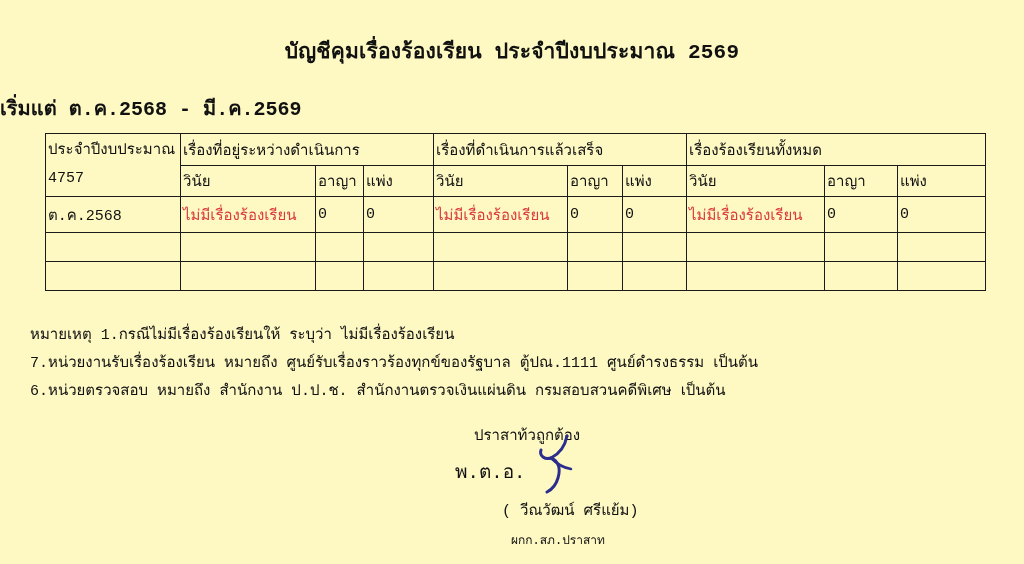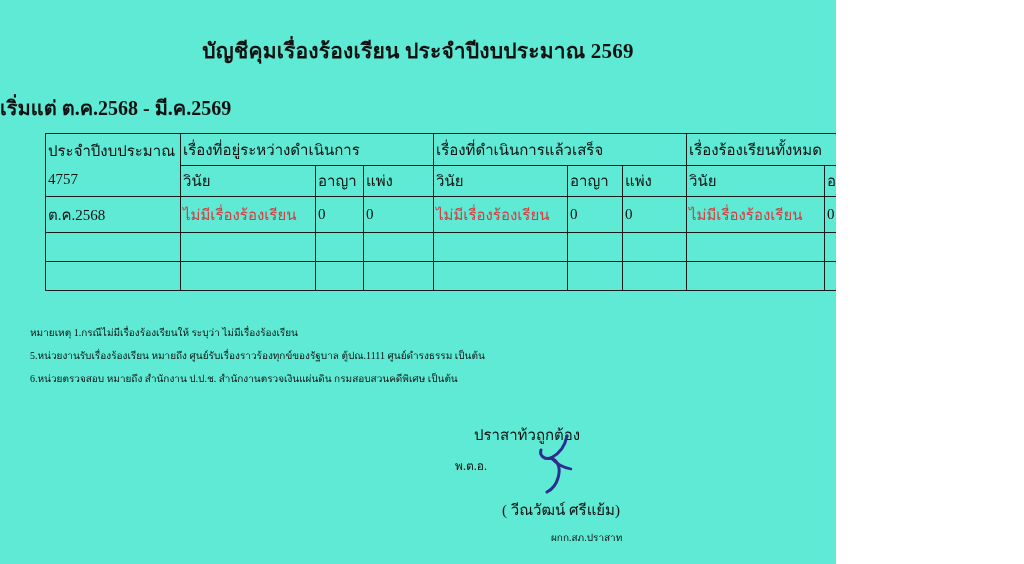--- a/index.html
+++ b/index.html
@@ -2,24 +2,24 @@
 <html><head>
 <meta charset="utf-8">
 <style>
   html, body {
     margin: 0;
     padding: 0;
     background: #ffffff;
   }
   .page {
     position: relative;
-    width: 836px;
+    width: 1024px;
     height: 564px;
-    background: #5eead4;
-    font-family: Liberation Serif, serif;
+    background: #fef9c3;
+    font-family: Liberation Mono, monospace;
     color: #111111;
     overflow: hidden;
   }
   .doc-title {
     position: absolute;
     top: 34px;
     left: 0;
     width: 100%;
     text-align: center;
     font-size: 21px;
@@ -55,58 +55,57 @@
   tr.hrow1 { height: 32px; }
   tr.hrow2 { height: 31px; }
   tr.drow  { height: 36px; }
   tr.erow  { height: 29px; }
   .fy-cell { line-height: 1.9; font-size: 15px; }
   .red-cell { color: #d93a3f; margin-top: 35px; }
   .notes {
     position: absolute;
     left: 30px;
     top: 328px;
-    font-size: 10px;
+    font-size: 15px;
     line-height: 1.0;
   }
   .notes .note-line {
     margin: 0 0 13px 0;
     white-space: nowrap;
   }
   .sig-verified {
     position: absolute;
     left: 474px;
     top: 423px;
     font-size: 15px;
   }
   .sig-rank {
     position: absolute;
     left: 455px;
     top: 456px;
-    font-size: 12px;
+    font-size: 19px;
   }
   .sig-glyph {
     position: absolute;
     left: 531px;
     top: 434px;
     width: 46px;
     height: 60px;
   }
   .sig-name {
     position: absolute;
     left: 502px;
     top: 498px;
     font-size: 15px;
   }
   .sig-position {
     position: absolute;
     left: 511px;
     top: 530px;
-    font-size: 10px;
-    margin-left: 40px;
+    font-size: 12px;
   }
 </style>
 </head>
 <body>
 
 <div class="page">
 
   <div class="doc-title">บัญชีคุมเรื่องร้องเรียน ประจำปีงบประมาณ 2569</div>
   <div class="doc-subtitle">เริ่มแต่ ต.ค.2568 - มี.ค.2569</div>
 
@@ -178,21 +177,21 @@
         <td></td>
         <td></td>
         <td></td>
         <td></td>
       </tr>
     </tbody>
   </table>
 
   <div class="notes">
     <div class="note-line">หมายเหตุ 1.กรณีไม่มีเรื่องร้องเรียนให้ ระบุว่า ไม่มีเรื่องร้องเรียน</div>
-    <div class="note-line">5.หน่วยงานรับเรื่องร้องเรียน หมายถึง ศูนย์รับเรื่องราวร้องทุกข์ของรัฐบาล ตู้ปณ.1111 ศูนย์ดำรงธรรม เป็นต้น</div>
+    <div class="note-line">7.หน่วยงานรับเรื่องร้องเรียน หมายถึง ศูนย์รับเรื่องราวร้องทุกข์ของรัฐบาล ตู้ปณ.1111 ศูนย์ดำรงธรรม เป็นต้น</div>
     <div class="note-line">6.หน่วยตรวจสอบ หมายถึง สำนักงาน ป.ป.ช. สำนักงานตรวจเงินแผ่นดิน กรมสอบสวนคดีพิเศษ เป็นต้น</div>
   </div>
 
   <div class="sig-verified">ปราสาท้วถูกต้อง</div>
   <div class="sig-rank">พ.ต.อ.</div>
 
   <svg class="sig-glyph" viewBox="0 0 46 60" xmlns="http://www.w3.org/2000/svg">
     <path d="M 36 2 C 34 12, 28 20, 20 24 C 14 26, 8 22, 10 16" fill="none" stroke="#2b2e8c" stroke-width="3" stroke-linecap="round"></path>
     <path d="M 20 24 C 27 27, 30 34, 27 44 C 25 51, 20 56, 16 58" fill="none" stroke="#2b2e8c" stroke-width="3" stroke-linecap="round"></path>
     <path d="M 20 24 C 26 30, 33 34, 40 35" fill="none" stroke="#2b2e8c" stroke-width="2.5" stroke-linecap="round"></path>

